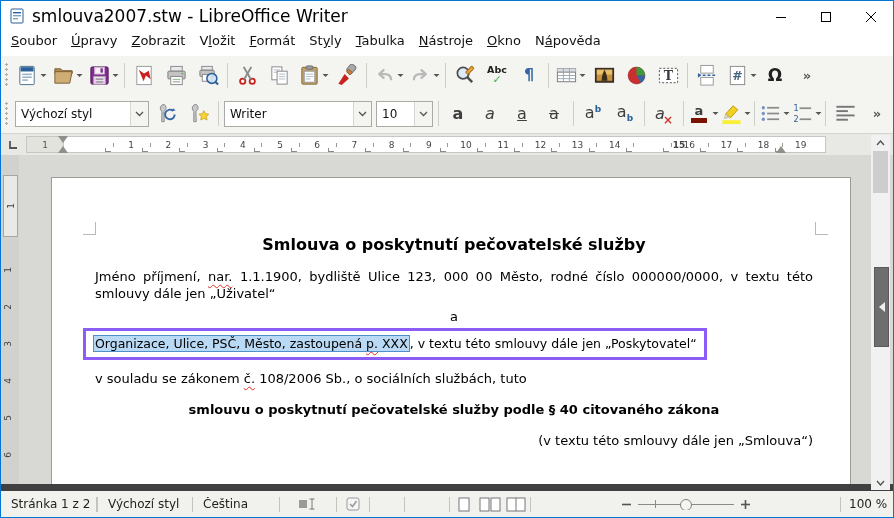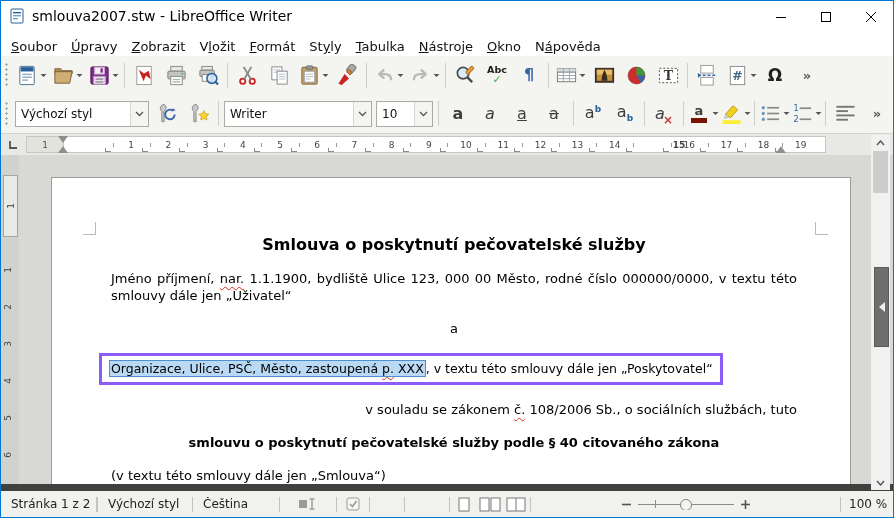--- a/index.html
+++ b/index.html
@@ -2,25 +2,25 @@
 <html><head>
 <meta charset="utf-8">
 <style>
   html,body{margin:0;padding:0;background:#fff;}
   .win{position:relative;width:894px;height:518px;box-sizing:border-box;border:1px solid #0077d4;
        background:#fff;font-family:"DejaVu Sans","Liberation Sans",sans-serif;overflow:hidden;
        display:flex;flex-direction:column;}
   
   .titlebar{height:30px;flex:none;display:flex;align-items:center;background:#fff;}
   .app-icon{margin-left:8px;display:flex;}
-  .tb-title{font-size:14px;color:#000;margin-left:7px;white-space:nowrap;}
+  .tb-title{font-size:17px;color:#000;margin-left:7px;white-space:nowrap;}
   .win-btns{margin-left:auto;display:flex;height:100%;}
   .win-btn{width:45px;height:100%;display:flex;align-items:center;justify-content:center;}
   
-  .menubar{height:25px;flex:none;display:flex;align-items:flex-end;padding-left:3px;background:#fff;}
+  .menubar{height:25px;flex:none;display:flex;align-items:flex-start;padding-left:3px;background:#fff;}
   .menu-item{font-size:13px;color:#111;padding:2px 7px;white-space:nowrap;}
   
   .tbar{background:#f4f4f1;display:flex;align-items:center;flex:none;padding:0 2px;}
   #toolbar-standard{height:38px;}
   #toolbar-formatting{height:39px;border-bottom:1px solid #d4d4d0;}
   .tb-btn{height:30px;min-width:28px;padding:0 2px;display:flex;align-items:center;justify-content:center;border-radius:2px;}
   .tb-ic{display:flex;align-items:center;justify-content:center;min-width:24px;height:24px;}
   .dd{margin-left:1px;display:flex;align-items:center;}
   .tb-sep{width:1px;height:25px;background:#cfcfca;margin:0 3px;flex:none;}
   .tb-grip{width:5px;height:26px;margin:0 4px 0 1px;flex:none;
@@ -58,30 +58,30 @@
   .vmarg{position:absolute;left:2px;top:20px;width:13px;height:60px;background:#e9e9e5;border:1px solid #a6a6a2;
          display:flex;align-items:center;justify-content:center;}
   .vmarg span,.vn{font-size:9px;color:#444;transform:rotate(-90deg);display:block;}
   .vn{position:absolute;left:4px;}
   .page{position:absolute;left:50px;top:22px;width:800px;bottom:-4px;background:#fff;
         border:1px solid #9c9c98;border-bottom:none;box-sizing:border-box;}
   .cm{position:absolute;width:12px;height:12px;border-bottom:1px solid #b9b9b5;}
   .cm-l{left:31px;top:44px;border-right:1px solid #b9b9b5;}
   .cm-r{left:763px;top:44px;border-left:1px solid #b9b9b5;}
   .content{position:absolute;left:43px;right:37px;top:0;color:#000;}
-  .para{margin:16px;font-size:13px;line-height:17px;}
+  .para{margin:0;font-size:13px;line-height:17px;}
   .b{font-weight:bold;}
   .p-title{margin-top:57px;text-align:center;font-weight:bold;font-size:16px;line-height:19px;}
   .p-uzavreli{margin-top:13px;text-align:center;}
   .p-jmeno{margin-top:14px;text-align:justify;}
   .p-a{margin-top:6px;text-align:center;}
   .p-box{margin-top:3px;white-space:nowrap;font-size:12.5px;}
-  .p-souladu{margin-top:10px;text-align:right;}
+  .p-souladu{margin-top:10px;text-align:left;}
   .p-smlouvu{margin-top:14px;text-align:center;font-weight:bold;}
-  .p-vtextu{margin-top:14px;text-align:left;}
+  .p-vtextu{margin-top:14px;text-align:right;}
   .green-frame{display:inline-block;border:3px solid #8b5cf6;padding:4px 7px 5px;margin-left:-12px;white-space:nowrap;}
   .sel-wrap{background:#b9d9f4;border:1px solid #4e8fcd;padding:0 1px;}
   .sp{text-decoration-line:underline;text-decoration-style:wavy;text-decoration-color:#e02b20;
       text-decoration-thickness:1px;text-underline-offset:3px;}
   .side-handle{position:absolute;right:4px;top:112px;width:13px;height:78px;background:#6e6e6e;
                border:1px solid #5a5a5a;display:flex;align-items:center;justify-content:center;z-index:7;}
   .side-tri{width:0;height:0;border-top:5px solid transparent;border-bottom:5px solid transparent;border-right:6px solid #efefef;}
   
   .vscroll{position:absolute;right:3px;top:134px;bottom:27px;width:19px;background:#f1f1f1;z-index:5;}
   .sarr{position:absolute;left:0;width:19px;height:15px;display:flex;align-items:center;justify-content:center;}

